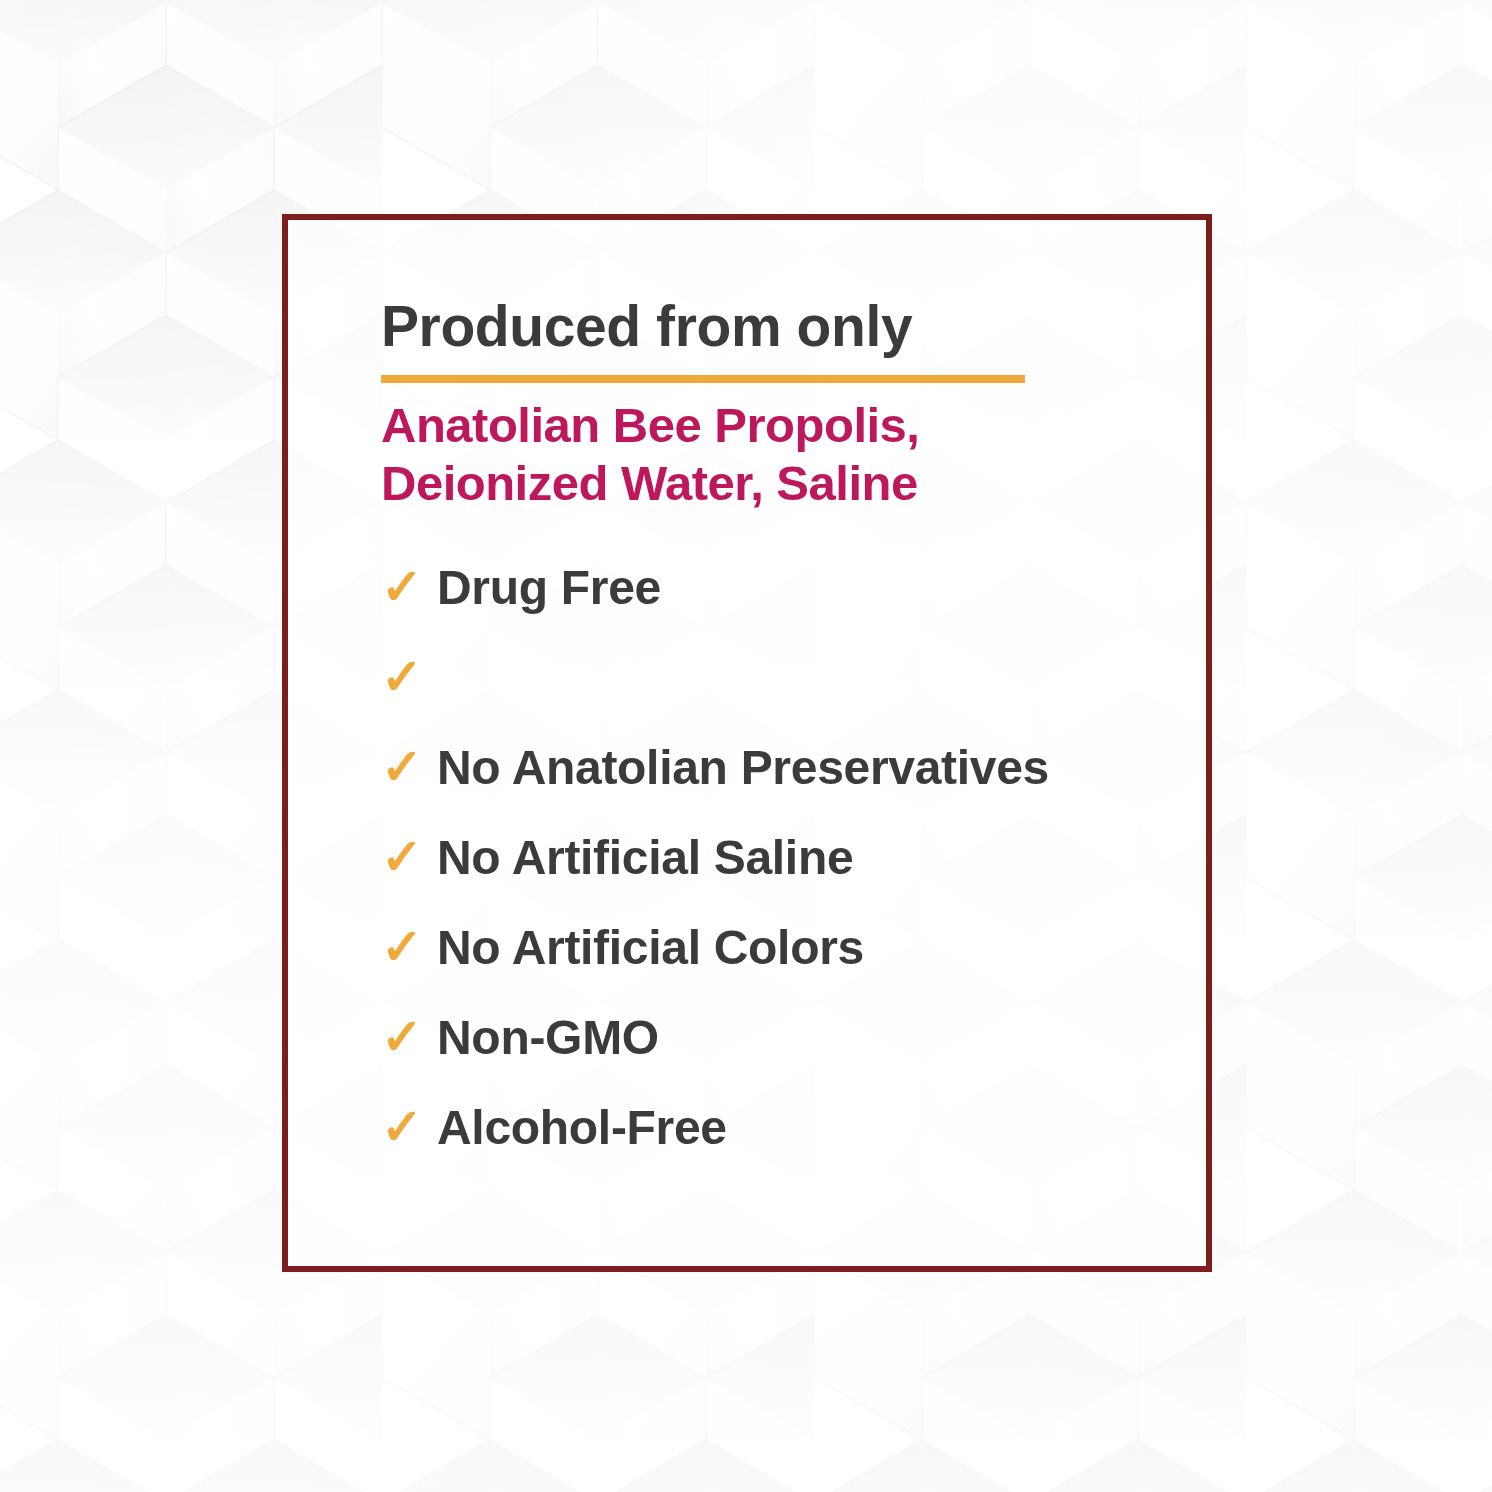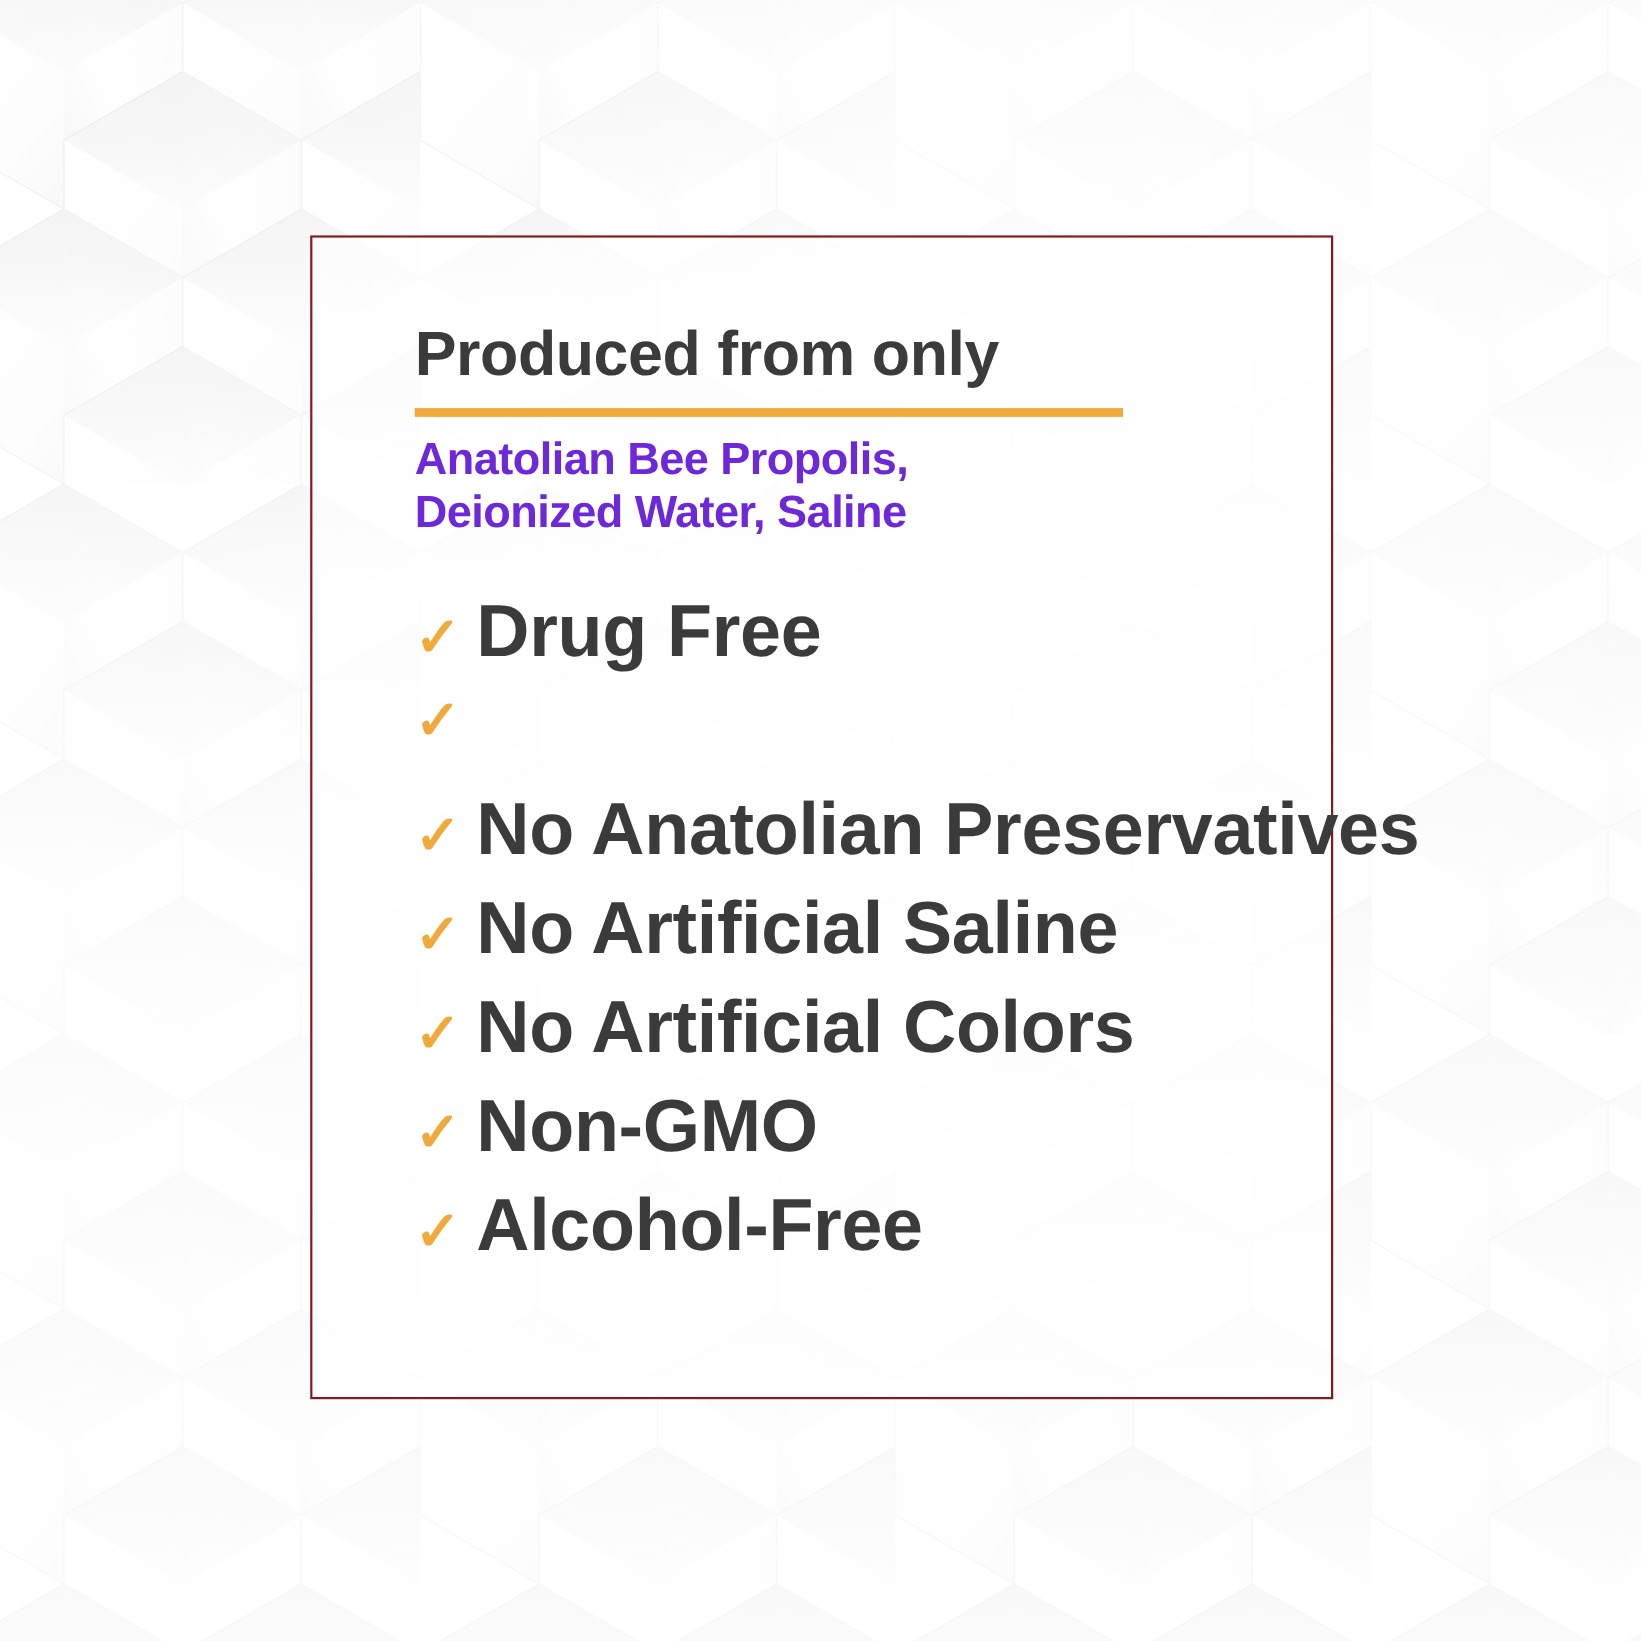--- a/index.html
+++ b/index.html
@@ -26,21 +26,21 @@
     z-index: 0;
   }
 
   
   #info-panel {
     position: absolute;
     left: 282px;
     top: 214px;
     width: 930px;
     height: 1058px;
-    border: 2px solid #7f1d1d;
+    border: 6px solid #7f1d1d;
     background: rgba(255, 255, 255, 0.62);
     z-index: 2;
   }
 
   #panel-inner {
     position: absolute;
     left: 93px;   
     top: 75px;
     right: 10px;
   }
@@ -61,24 +61,24 @@
   .divider {
     width: 644px;
     height: 8px;
     background: #f0a93b;
     margin-top: 16px;
     margin-bottom: 14px;
   }
 
   
   .ingredients-block {
-    font-size: 41px;
+    font-size: 49px;
     font-weight: bold;
     line-height: 1.18;
-    color: #6d28d9;
+    color: #be185d;
     letter-spacing: -0.5px;
     white-space: nowrap;
   }
 
   .ingredients-line { display: block; }
 
   
   .checklist {
     list-style: none;
     margin-top: 50px;
@@ -95,21 +95,21 @@
     flex: 0 0 auto;
     width: 56px;
     font-size: 50px;
     font-weight: bold;
     color: #f0a93b;
     line-height: 1;
     text-align: left;
   }
 
   .check-label {
-    font-size: 67px;
+    font-size: 48px;
     font-weight: bold;
     color: #3b3b3b;
     letter-spacing: -0.3px;
     line-height: 1;
   }
 </style>
 </head>
 <body>
 
 <svg id="bg-pattern" viewBox="0 0 1492 1492" preserveAspectRatio="none" aria-hidden="true">

